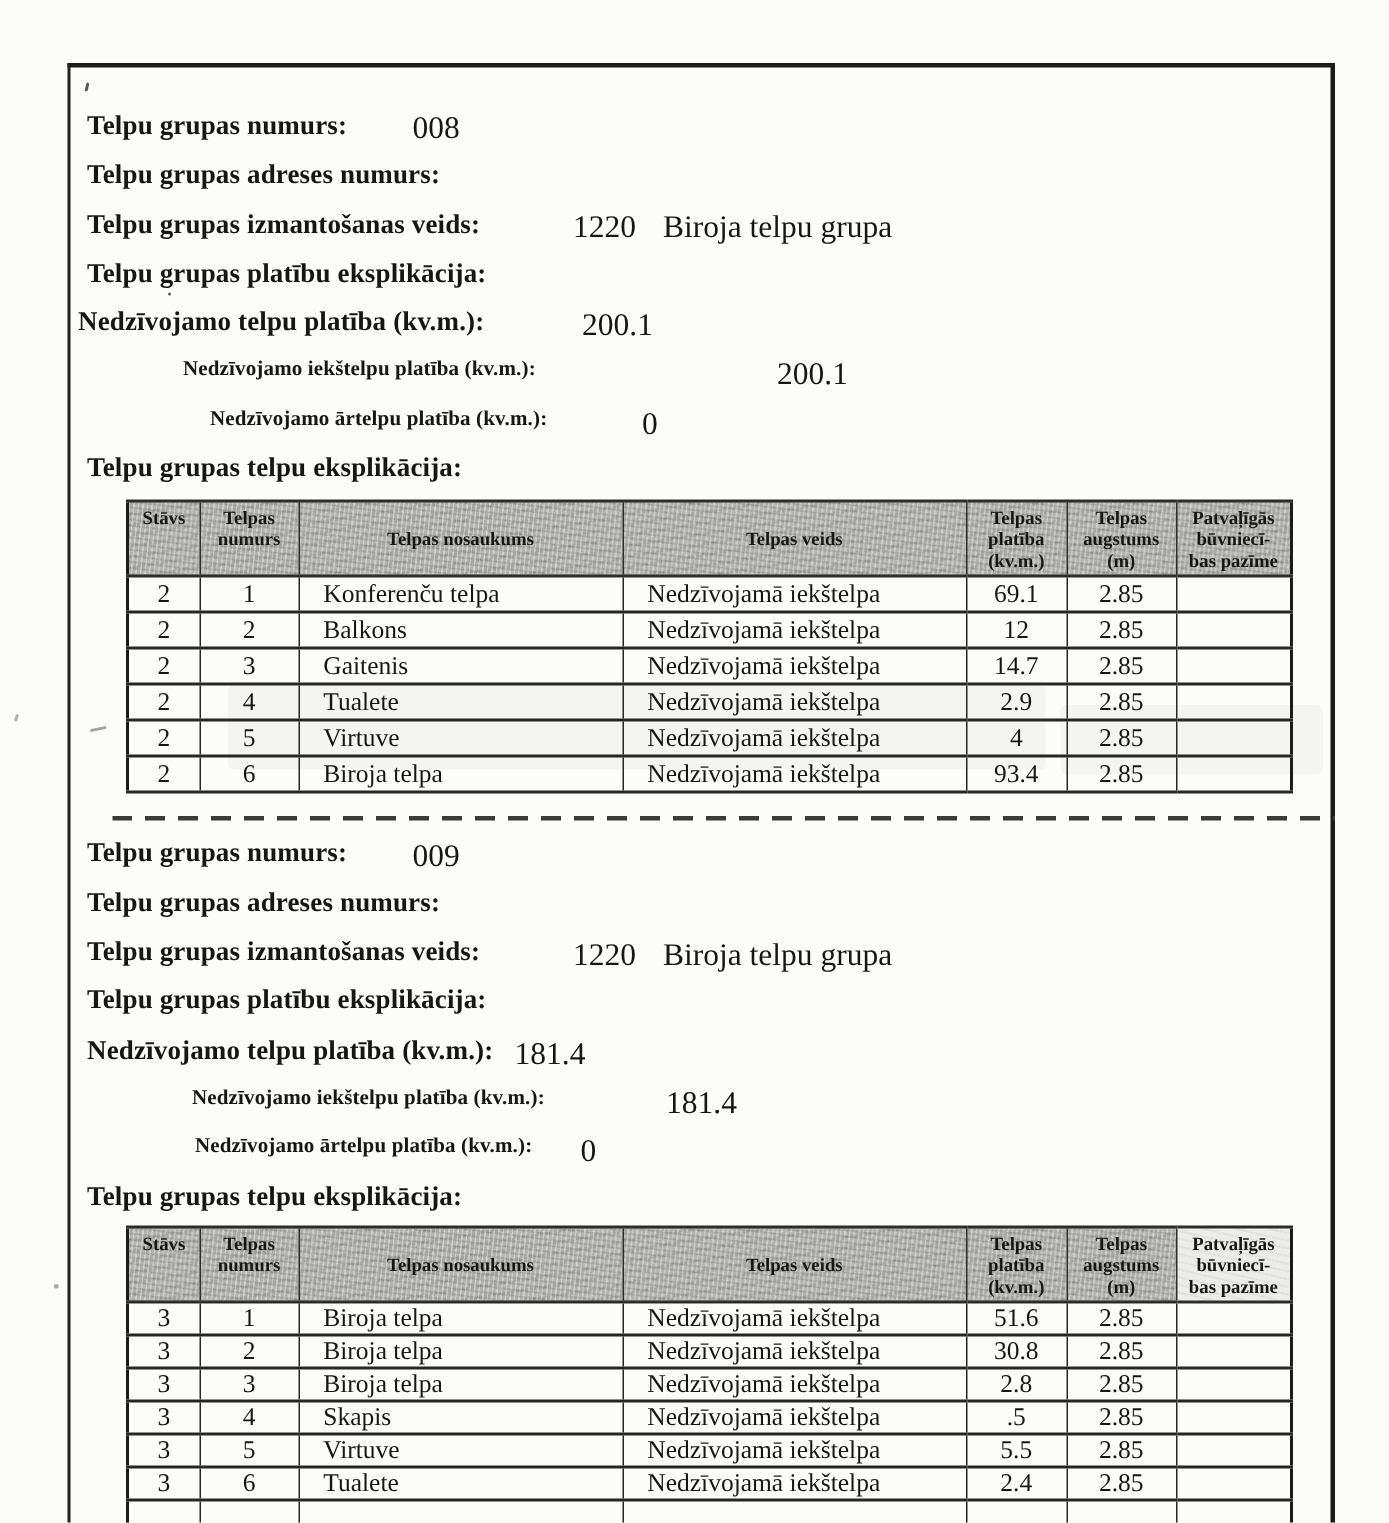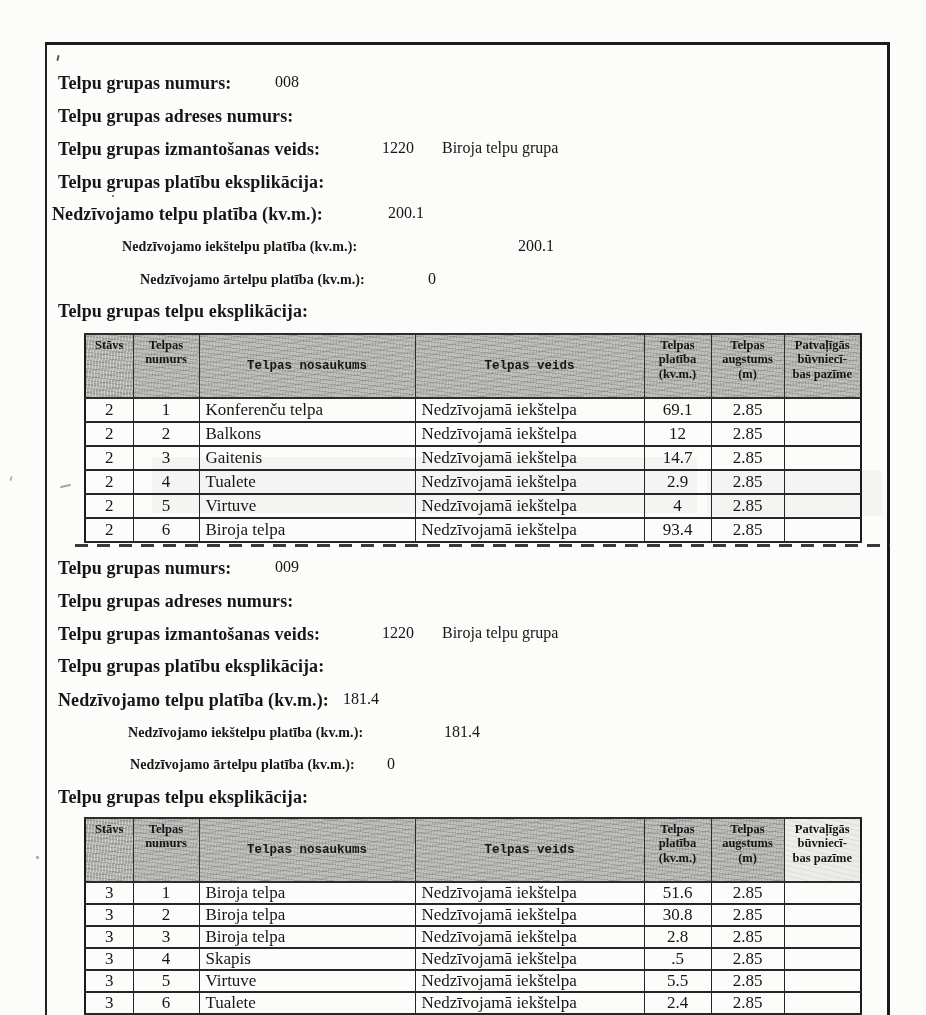--- a/index.html
+++ b/index.html
@@ -12,21 +12,21 @@
   
   .sheet{
     position:absolute;left:45px;top:42px;width:845px;height:990px;
     border-top:3px solid #1c1c1c;
     border-left:2px solid #222;
     border-right:3px solid #1a1a1a;
     box-sizing:border-box;
   }
   .fline{position:absolute;height:24px;white-space:nowrap;}
   .lbl{font-weight:bold;font-size:18px;letter-spacing:.1px;}
-  .val{position:absolute;top:0;font-weight:normal;font-size:16px;font-family:Liberation Serif, serif;}
+  .val{position:absolute;top:0;font-weight:normal;font-size:21px;font-family:Liberation Serif, serif;}
   .sub{font-size:14px;}
 
   .dashline{
     position:absolute;height:3px;
     background:repeating-linear-gradient(90deg,#3a3a3a 0 13px,transparent 13px 22px);
   }
 
   table.rtable{
     position:absolute;border-collapse:collapse;table-layout:fixed;width:776px;
     border:2px solid #1b1b1b;background:#fff0;
@@ -34,28 +34,28 @@
   .rtable th{
     font-weight:bold;font-size:12.5px;line-height:1.14;white-space:pre-line;
     text-align:center;vertical-align:top;padding:3px 1px 2px 1px;
     border:solid #2c2c2c;border-width:2px 1px;
     background-color:#b3b3b0;
     background-image:
       repeating-linear-gradient(7deg, rgba(0,0,0,.14) 0 1px, transparent 1px 4px),
       repeating-linear-gradient(96deg, rgba(255,255,255,.38) 0 1px, transparent 1px 3px),
       repeating-linear-gradient(171deg, rgba(0,0,0,.09) 0 2px, transparent 2px 7px);
   }
-  .rtable thead tr{height:64px;}
-  .rtable th:nth-child(3),.rtable th:nth-child(4){vertical-align:middle;font-family:Liberation Mono, monospace;}
+  .rtable thead tr{height:50px;}
+  .rtable th:nth-child(3),.rtable th:nth-child(4){vertical-align:middle;}
   .rtable td{
     font-size:17px;text-align:center;padding:0 4px;overflow:hidden;
     border:solid #262626;border-width:2px 1px;
     white-space:nowrap;
   }
-  .rtable td:nth-child(3),.rtable td:nth-child(4){text-align:left;padding-left:6px;margin-top:16px;}
+  .rtable td:nth-child(3),.rtable td:nth-child(4){text-align:left;padding-left:16px;margin-top:16px;}
   .t1 td{height:22px;}
   .t2 td{height:20px;}
   .t2 th:nth-child(7){
     background-color:#ecece9;
     background-image:repeating-linear-gradient(13deg, rgba(0,0,0,.06) 0 1px, transparent 1px 5px);
   }
 
   
   .wm-band{position:absolute;background:rgba(40,40,40,.035);border-radius:4px;}
   .wm-text{

